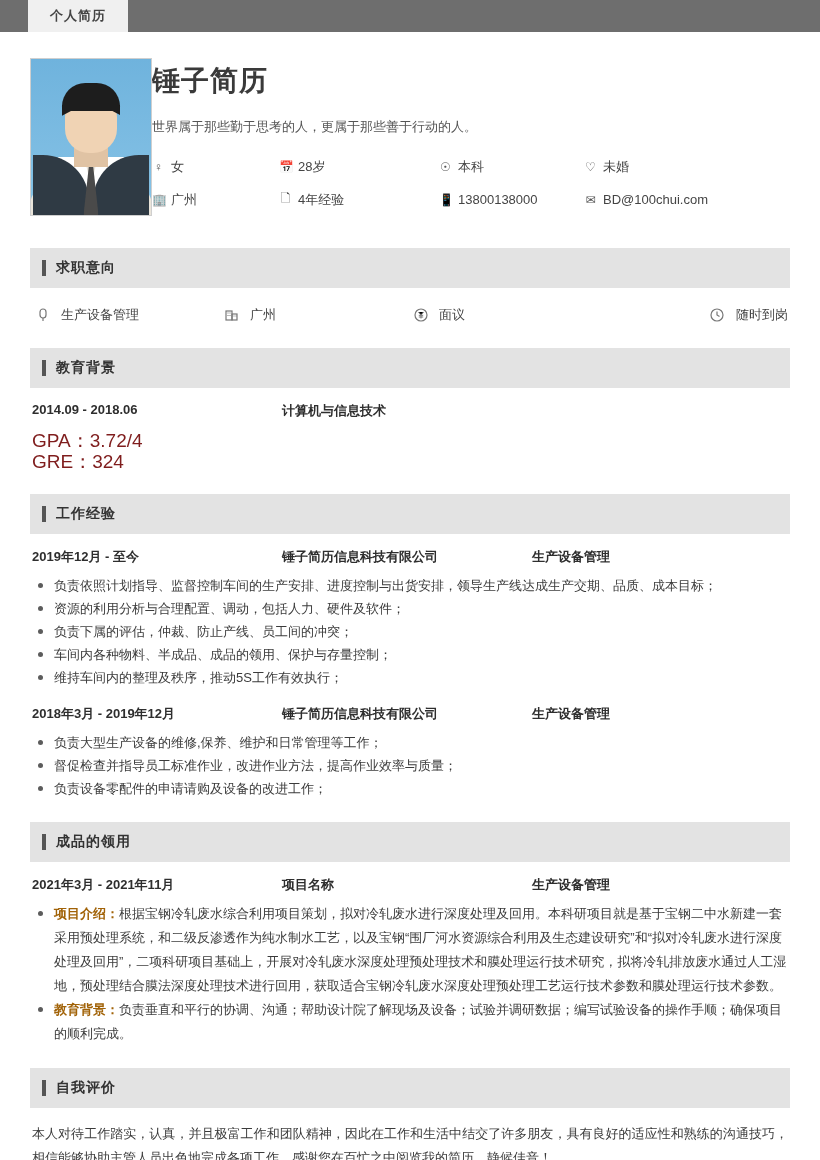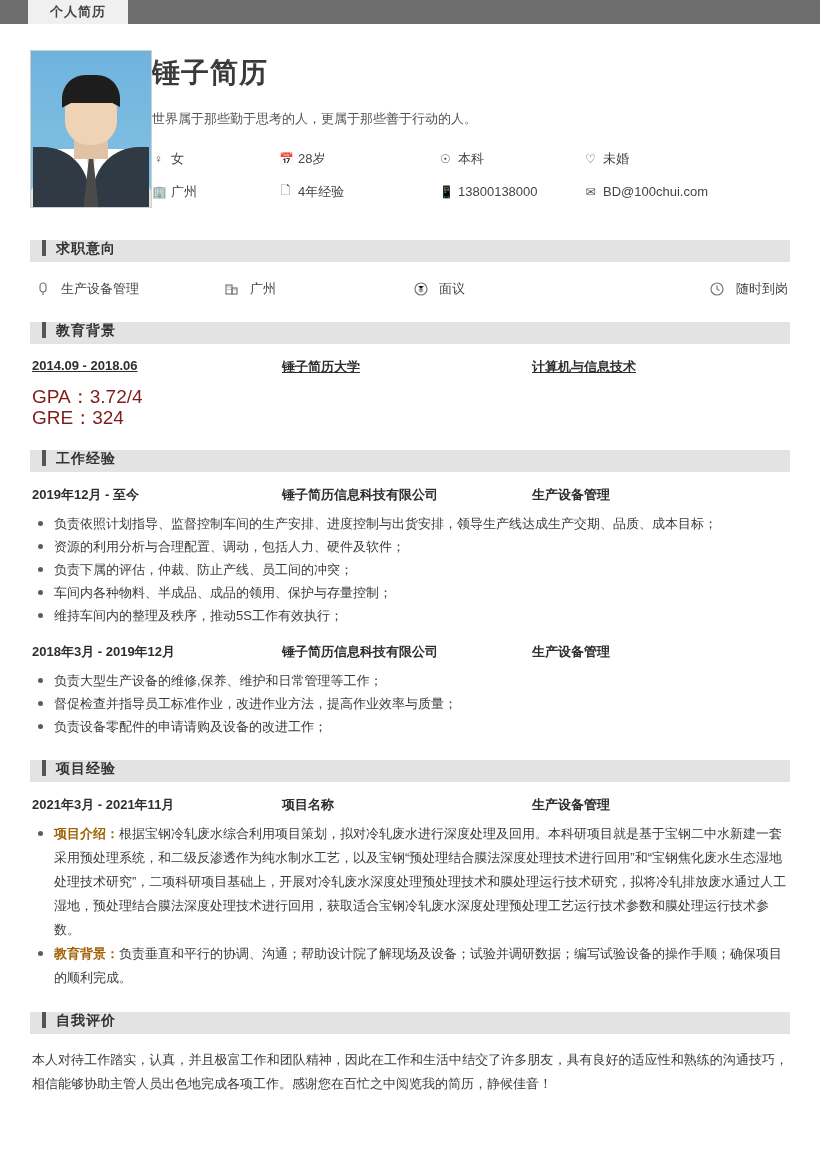--- a/index.html
+++ b/index.html
@@ -17,21 +17,21 @@
   .page {
     position: relative;
     width: 820px;
     min-height: 1160px;
     background: #ffffff;
     box-sizing: border-box;
   }
 
   
   .topbar {
-    height: 24px;
+    height: 32px;
     background: #6e6e6e;
     display: flex;
     align-items: stretch;
   }
   .topbar-tab {
     background: #f0f0f0;
     color: #444444;
     font-size: 13px;
     font-weight: bold;
     display: flex;
@@ -176,22 +176,23 @@
     width: 13px;
     text-align: center;
   }
 
   
   .section {
     padding: 0 30px;
   }
   .sec-bar {
     background: #e3e3e3;
-    height: 22px;
-    display: flex;
+    height: 40px;
+    display: flex;
+    align-items: center;
     margin-top: 22px;
     margin-bottom: 14px;
   }
   .sec-bar .accent {
     width: 4px;
     height: 16px;
     background: #555555;
     margin-left: 12px;
     margin-right: 10px;
   }
@@ -233,21 +234,21 @@
   
   .row3 {
     display: grid;
     grid-template-columns: 250px 250px auto;
     font-size: 13px;
     font-weight: bold;
     color: #2e2e2e;
     padding-left: 2px;
     margin-bottom: 8px;
   }
-  .row3.edu { margin-bottom: 10px; text-decoration: underline; }
+  .row3.edu { margin-bottom: 10px; }
   .sub-lines {
     padding-left: 2px;
     font-size: 19px;
     color: #7f1d1d;
     line-height: 21px;
     margin-bottom: 18px;
   }
   .bullets {
     list-style: none;
     margin: 0 0 6px 0;
@@ -401,21 +402,20 @@
     </div>
   </div>
 
   <div class="section">
     <div class="sec-bar">
       <div class="accent"></div>
       <div class="title">教育背景</div>
     </div>
     <div class="row3 edu">
       <div>2014.09 - 2018.06</div>
-      <div>锤子简历大学</div>
       <div>计算机与信息技术</div>
     </div>
     <div class="sub-lines">
       <div>GPA：3.72/4</div>
       <div>GRE：324</div>
     </div>
   </div>
 
   <div class="section">
     <div class="sec-bar">
@@ -446,30 +446,30 @@
     <ul class="bullets">
       <li>负责大型生产设备的维修,保养、维护和日常管理等工作；</li>
       <li>督促检查并指导员工标准作业，改进作业方法，提高作业效率与质量；</li>
       <li>负责设备零配件的申请请购及设备的改进工作；</li>
     </ul>
   </div>
 
   <div class="section">
     <div class="sec-bar">
       <div class="accent"></div>
-      <div class="title">项目经验</div>
+      <div class="title">成品的领用</div>
     </div>
     <div class="row3">
       <div>2021年3月 - 2021年11月</div>
       <div>项目名称</div>
       <div>生产设备管理</div>
     </div>
     <ul class="bullets">
       <li>
-        <span class="para"><b>项目介绍：</b><span>根据宝钢冷轧废水综合利用项目策划，拟对冷轧废水进行深度处理及回用。本科研项目就是基于宝钢二中水新建一套采用预处理系统，和二级反渗透作为纯水制水工艺，以及宝钢“预处理结合膜法深度处理技术进行回用”和“宝钢焦化废水生态湿地处理技术研究”，二项科研项目基础上，开展对冷轧废水深度处理预处理技术和膜处理运行技术研究，拟将冷轧排放废水通过人工湿地，预处理结合膜法深度处理技术进行回用，获取适合宝钢冷轧废水深度处理预处理工艺运行技术参数和膜处理运行技术参数。</span></span>
+        <span class="para"><b>项目介绍：</b><span>根据宝钢冷轧废水综合利用项目策划，拟对冷轧废水进行深度处理及回用。本科研项目就是基于宝钢二中水新建一套采用预处理系统，和二级反渗透作为纯水制水工艺，以及宝钢“围厂河水资源综合利用及生态建设研究”和“拟对冷轧废水进行深度处理及回用”，二项科研项目基础上，开展对冷轧废水深度处理预处理技术和膜处理运行技术研究，拟将冷轧排放废水通过人工湿地，预处理结合膜法深度处理技术进行回用，获取适合宝钢冷轧废水深度处理预处理工艺运行技术参数和膜处理运行技术参数。</span></span>
       </li>
       <li>
         <span class="para"><b>教育背景：</b><span>负责垂直和平行的协调、沟通；帮助设计院了解现场及设备；试验并调研数据；编写试验设备的操作手顺；确保项目的顺利完成。</span></span>
       </li>
     </ul>
   </div>
 
   <div class="section">
     <div class="sec-bar">
       <div class="accent"></div>

